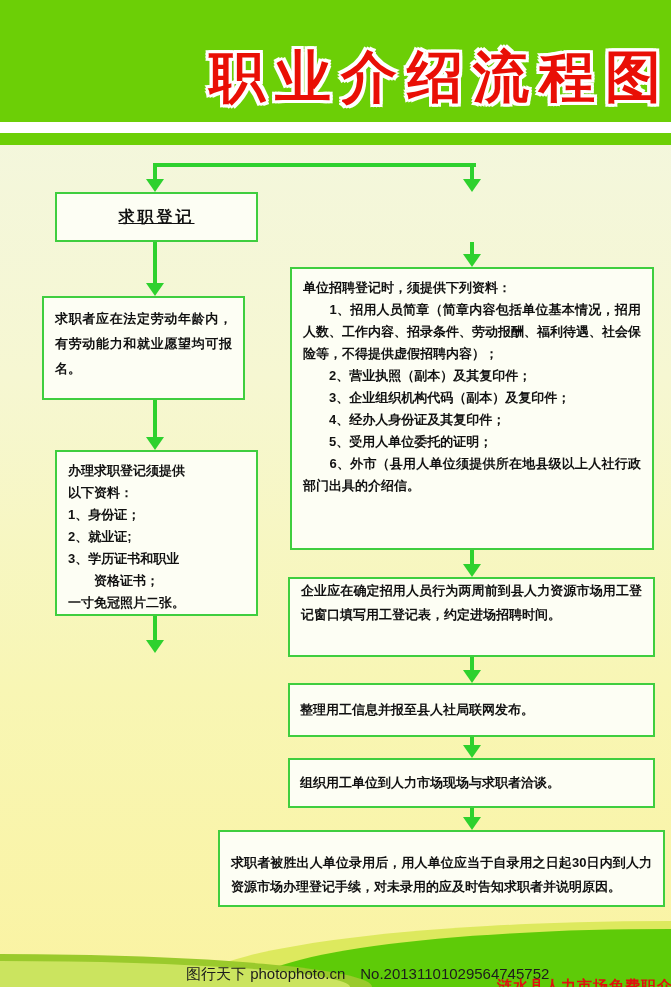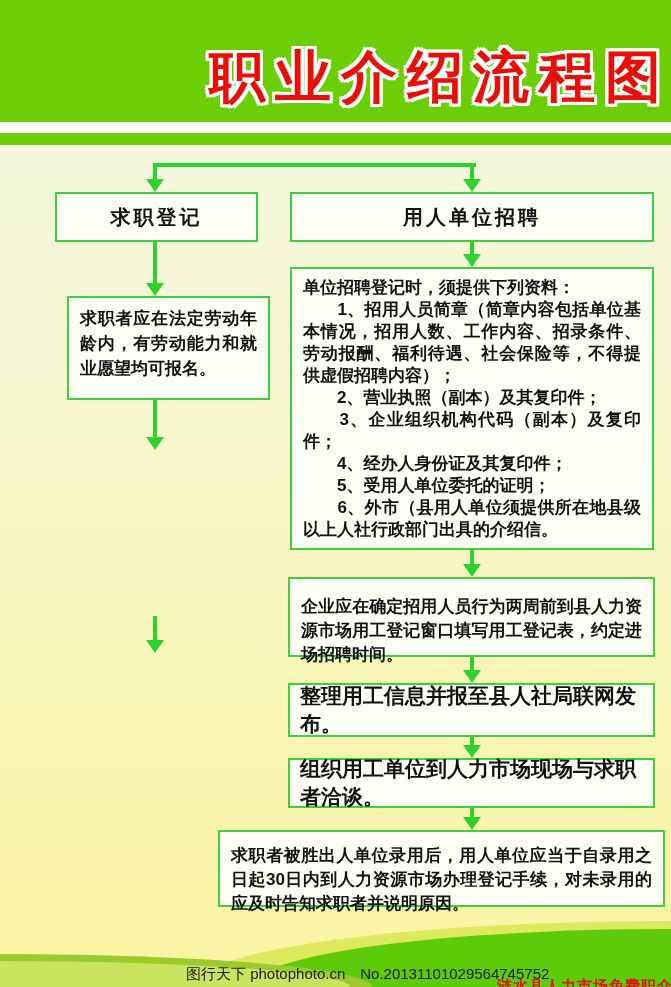--- a/index.html
+++ b/index.html
@@ -20,23 +20,23 @@
     font-family:"DejaVu Serif","Liberation Serif",serif;
     font-weight:bold;font-size:56px;letter-spacing:10px;color:#e90f06;
     text-shadow:-3px -3px 0 #fff,3px -3px 0 #fff,-3px 3px 0 #fff,3px 3px 0 #fff,
                 -3px 0 0 #fff,3px 0 0 #fff,0 -3px 0 #fff,0 3px 0 #fff;
   }
   
   .box{
     position:absolute;background:#fdfef4;border:2px solid #3fce3f;box-sizing:border-box;
     color:#111;font-weight:bold;
   }
-  .box-title{display:flex;align-items:center;justify-content:center;font-size:20px;letter-spacing:3px;}
-  .box-text{font-size:17px;line-height:22px;padding:8px 11px;text-align:justify;white-space:pre-wrap;}
-  .box-line{display:flex;align-items:center;font-size:21px;padding:0 10px;white-space:pre-wrap;}
+  .box-title{display:flex;align-items:center;justify-content:center;font-size:16px;letter-spacing:3px;text-decoration:underline;}
+  .box-text{font-size:13px;line-height:22px;padding:8px 11px;text-align:justify;white-space:pre-wrap;}
+  .box-line{display:flex;align-items:center;font-size:13px;padding:0 10px;white-space:pre-wrap;}
   .lh25{line-height:25px;}
   .lh24{line-height:24px;}
   
   .hbar{position:absolute;height:4px;background:#2ed12e;}
   .arrow{position:absolute;width:18px;}
   .arrow .stem{position:absolute;left:7px;top:0;bottom:11px;width:4px;background:#2ed12e;}
   .arrow .head{position:absolute;bottom:0;left:0;width:0;height:0;
     border-left:9px solid transparent;border-right:9px solid transparent;border-top:13px solid #2ed12e;}
   
   .swoosh-dark{position:absolute;left:0;bottom:0;width:372px;height:33px;background:#9aca2c;border-top-right-radius:100% 100%;}
@@ -66,76 +66,82 @@
       <div class="head"></div>
     </div>
 
   <div class="box box-title" style="left:55px;top:192px;width:203px;height:50px;">求职登记</div>
 
   <div class="arrow" style="left:146px;top:242px;height:54px;">
       <div class="stem"></div>
       <div class="head"></div>
     </div>
 
-  <div class="box box-text lh25" style="left:67px;top:296px;width:203px;height:104px;">求职者应在法定劳动年龄内，有劳动能力和就业愿望均可报名。</div>
+  <div class="box box-text lh25" style="left:42px;top:296px;width:203px;height:104px;">求职者应在法定劳动年龄内，有劳动能力和就业愿望均可报名。</div>
 
   <div class="arrow" style="left:146px;top:400px;height:50px;">
       <div class="stem"></div>
       <div class="head"></div>
     </div>
 
+  <div class="box box-text" style="left:55px;top:450px;width:203px;height:166px;">办理求职登记须提供
+以下资料：
+1、身份证；
+2、就业证;
+3、学历证书和职业
+　　资格证书；
+一寸免冠照片二张。</div>
 
   <div class="arrow" style="left:146px;top:616px;height:37px;">
       <div class="stem"></div>
       <div class="head"></div>
     </div>
 
 
-  <div class="box box-title" style="left:290px;top:192px;width:364px;height:50px;">用人单位招聘</div>
 
   <div class="arrow" style="left:463px;top:242px;height:25px;">
       <div class="stem"></div>
       <div class="head"></div>
     </div>
 
   <div class="box box-text" style="left:290px;top:267px;width:364px;height:283px;">单位招聘登记时，须提供下列资料：
 　　1、招用人员简章（简章内容包括单位基本情况，招用人数、工作内容、招录条件、劳动报酬、福利待遇、社会保险等，不得提供虚假招聘内容）；
 　　2、营业执照（副本）及其复印件；
 　　3、企业组织机构代码（副本）及复印件；
 　　4、经办人身份证及其复印件；
 　　5、受用人单位委托的证明；
 　　6、外市（县用人单位须提供所在地县级以上人社行政部门出具的介绍信。</div>
 
   <div class="arrow" style="left:463px;top:550px;height:27px;">
       <div class="stem"></div>
       <div class="head"></div>
     </div>
 
-  <div class="box box-text lh24" style="left:288px;top:577px;width:367px;height:80px;padding-top:16px;">企业应在确定招用人员行为两周前到县人力资源市场用工登记窗口填写用工登记表，约定进场招聘时间。</div>
+  <div class="box box-text lh24" style="left:288px;top:577px;width:367px;height:80px;padding-top:0;">企业应在确定招用人员行为两周前到县人力资源市场用工登记窗口填写用工登记表，约定进场招聘时间。</div>
 
   <div class="arrow" style="left:463px;top:657px;height:26px;">
       <div class="stem"></div>
       <div class="head"></div>
     </div>
 
   <div class="box box-line" style="left:288px;top:683px;width:367px;height:54px;">整理用工信息并报至县人社局联网发布。</div>
 
   <div class="arrow" style="left:463px;top:737px;height:21px;">
       <div class="stem"></div>
       <div class="head"></div>
     </div>
 
   <div class="box box-line" style="left:288px;top:758px;width:367px;height:50px;">组织用工单位到人力市场现场与求职者洽谈。</div>
 
   <div class="arrow" style="left:463px;top:808px;height:22px;">
       <div class="stem"></div>
       <div class="head"></div>
     </div>
 
-  <div class="box box-text lh24" style="left:218px;top:830px;width:447px;height:77px;padding-top:12px;">求职者被胜出人单位录用后，用人单位应当于自录用之日起30日内到人力资源市场办理登记手续，对未录用的应及时告知求职者并说明原因。</div>
+  <div class="box box-text lh24" style="left:218px;top:830px;width:447px;height:77px;padding-top:19px;">求职者被胜出人单位录用后，用人单位应当于自录用之日起30日内到人力资源市场办理登记手续，对未录用的应及时告知求职者并说明原因。</div>
 
   <div class="wedge-light"></div>
   <div class="wedge-green"></div>
   <div class="swoosh-dark"></div>
   <div class="swoosh-light"></div>
 
   <div class="watermark">图行天下 photophoto.cn　No.20131101029564745752</div>
   <div class="corner-red">涟水县人力市场免费职介服务</div>
 
 </div>

